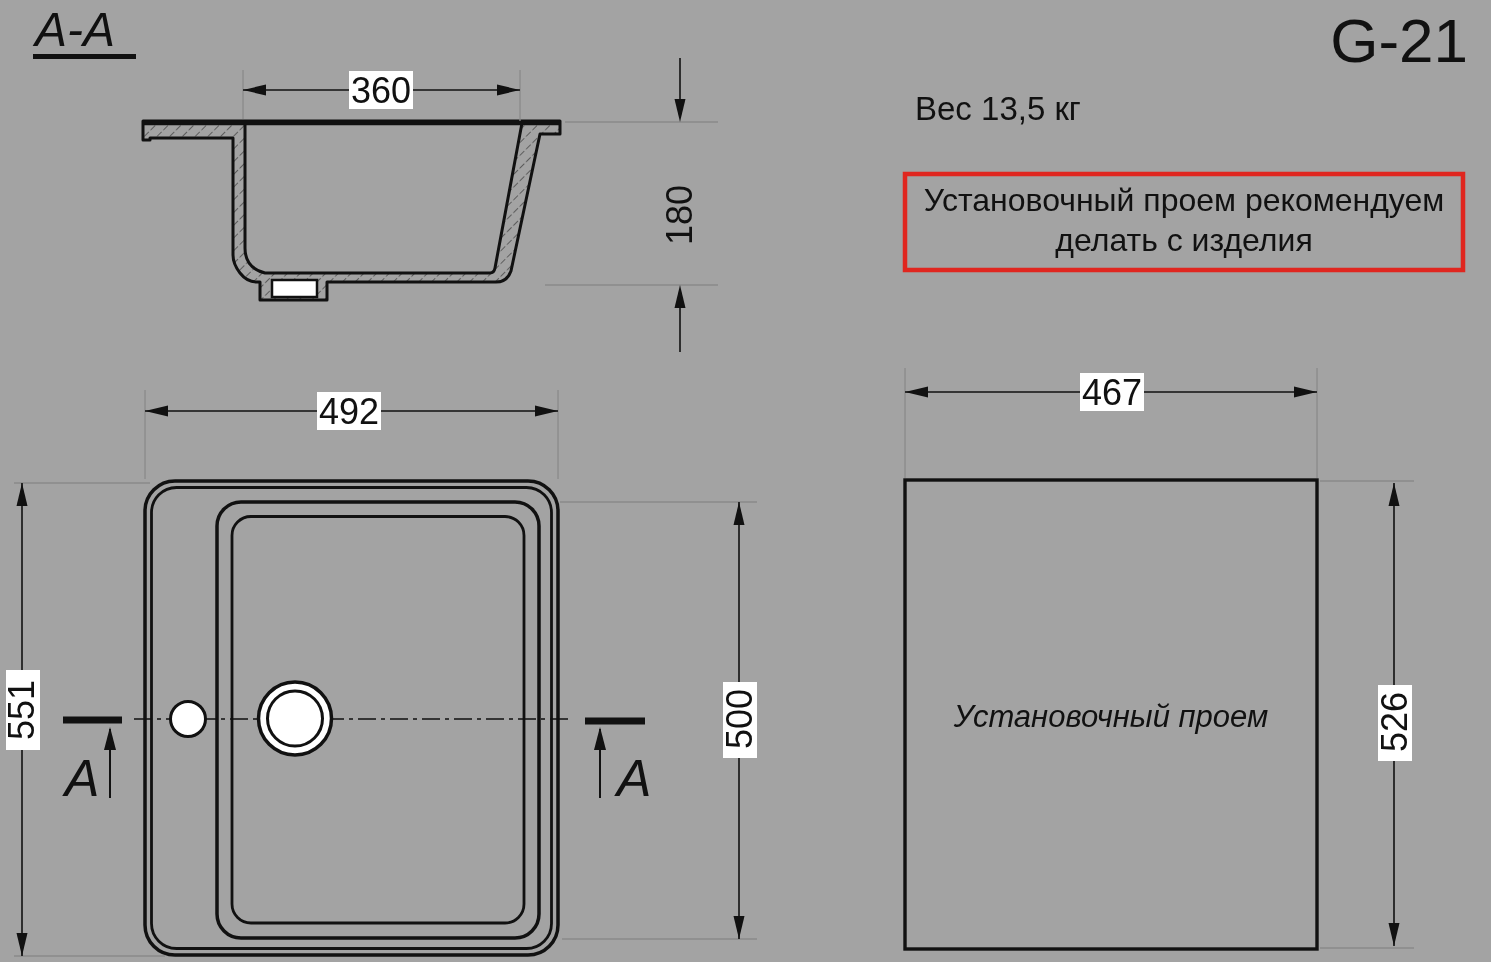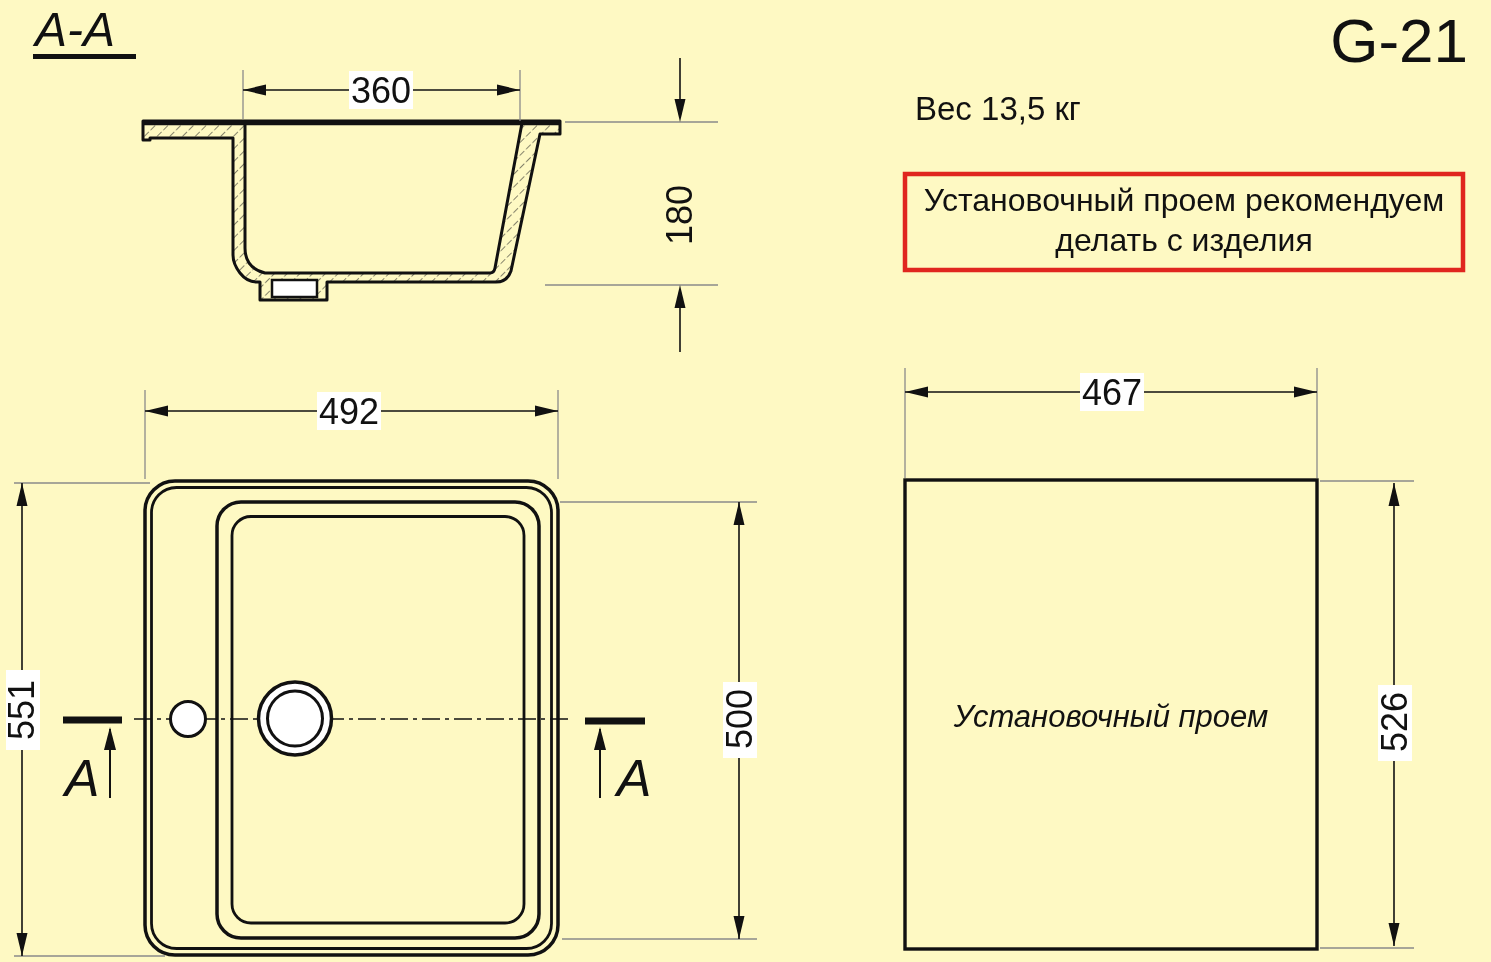--- a/index.html
+++ b/index.html
@@ -1,16 +1,16 @@
 <!DOCTYPE html>
 <html><head>
 <meta charset="utf-8">
 <style>
   html,body{margin:0;padding:0;background:#fff;}
-  .stage{position:relative;width:1491px;height:962px;background:#fef9c3;overflow:hidden;}
+  .stage{position:relative;width:1491px;height:962px;background:#a3a3a3;overflow:hidden;}
   svg{display:block;}
   text{font-family:"Liberation Sans","DejaVu Sans",sans-serif;fill:#111;}
   .dim-text{font-size:36px;}
   .label-aa{font-size:48px;font-style:italic;}
   .cut-a{font-size:52px;font-style:italic;}
   .model{font-size:62px;}
   .weight{font-size:33px;}
   .note-text{font-size:32px;}
   .opening-label{font-size:31px;font-style:italic;}
 </style>

